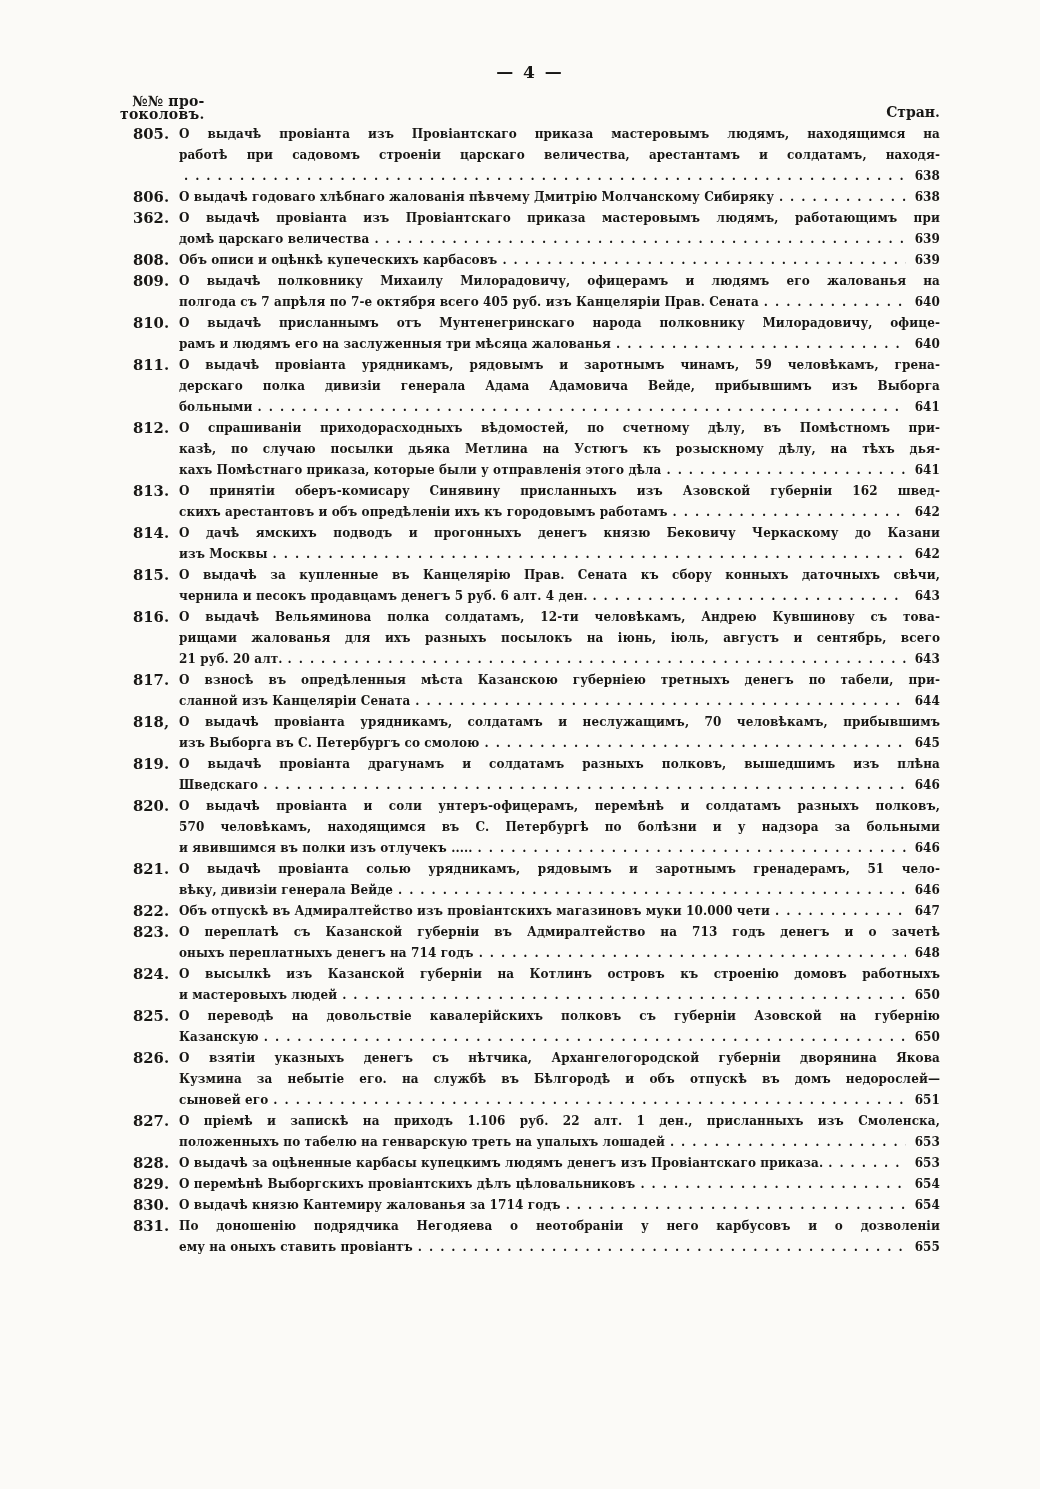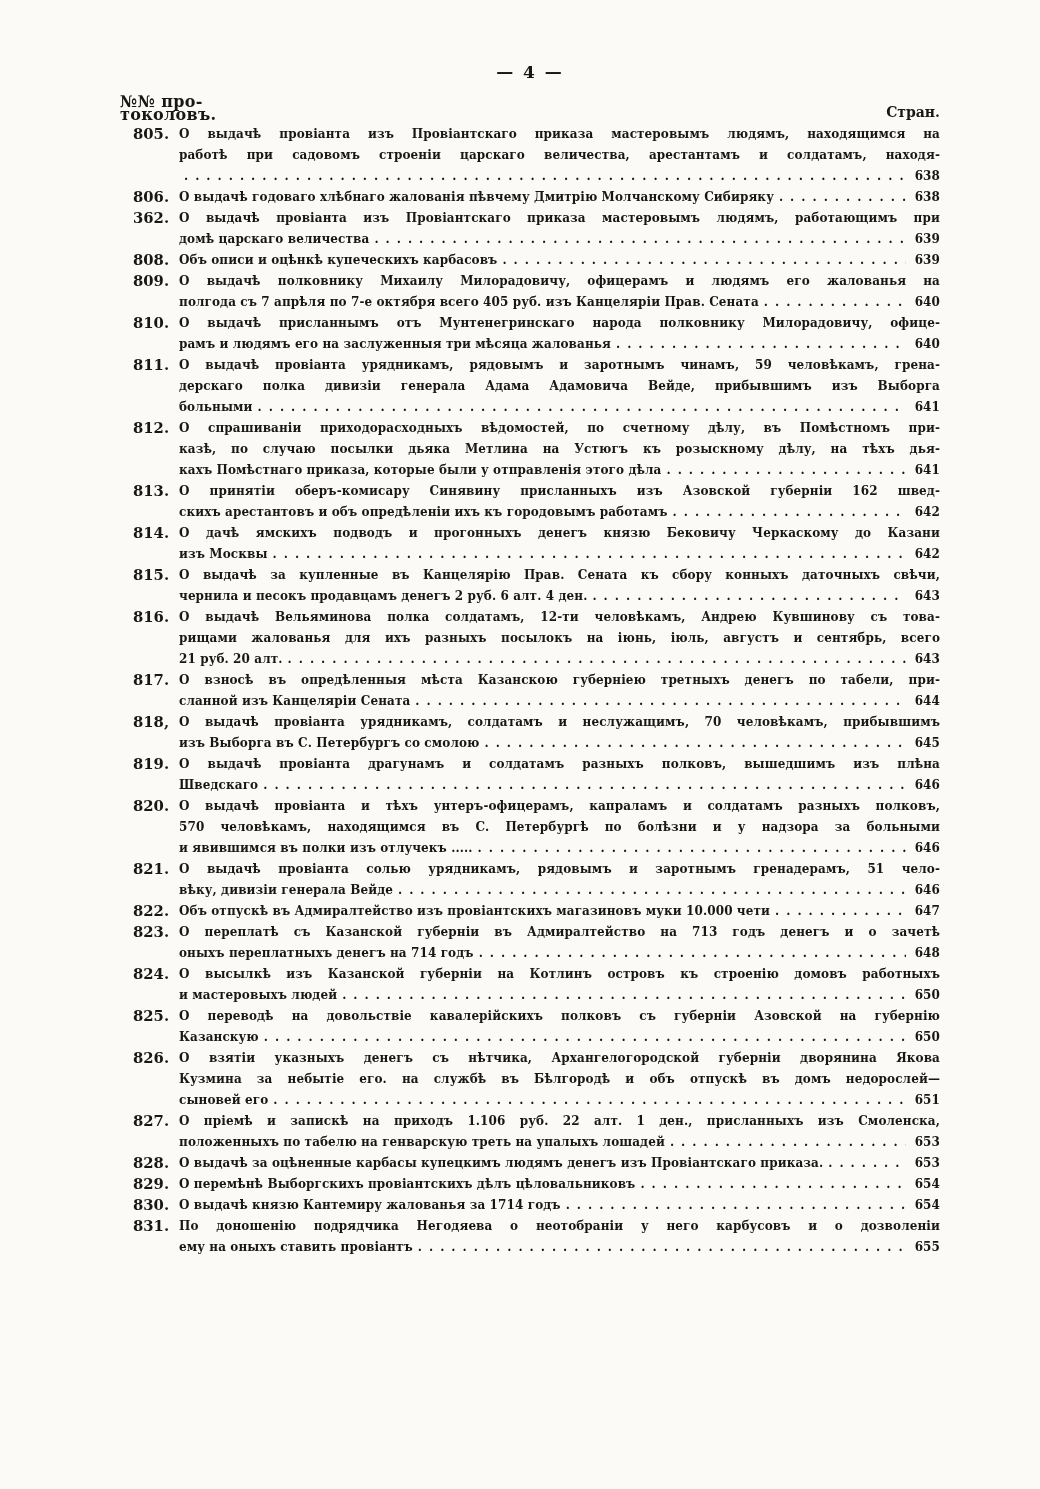--- a/index.html
+++ b/index.html
@@ -22,23 +22,24 @@
     margin-bottom:2px;
   }
   .col-heads{
     display:flex;
     justify-content:space-between;
     align-items:flex-end;
     height:37px;
     margin-bottom:3px;
   }
   .col-heads .left{
-    font-size:16px;
+    font-size:14px;
     line-height:13px;
     letter-spacing:.3px;
+    text-align:right;
   }
   .col-heads .right{
     font-size:14px;
     margin-bottom:1px;
   }
   .entry{display:flex;}
   .num{
     flex:0 0 46px;
     font-size:14.8px;
     line-height:20.3px;
@@ -202,21 +203,21 @@
             <span class="leader"></span>
             <span class="pg">642</span>
           </div>
         </div>
       </div>
       <div class="entry">
         <div class="num">815.</div>
         <div class="body">
           <div class="line just">О выдачѣ за купленные въ Канцелярію Прав. Сената къ сбору конныхъ даточныхъ свѣчи,</div>
           <div class="line last">
-            <span class="txt">чернила и песокъ продавцамъ денегъ 2 руб. 6 алт. 4 ден.</span>
+            <span class="txt">чернила и песокъ продавцамъ денегъ 5 руб. 6 алт. 4 ден.</span>
             <span class="leader"></span>
             <span class="pg">643</span>
           </div>
         </div>
       </div>
       <div class="entry">
         <div class="num">816.</div>
         <div class="body">
           <div class="line just">О выдачѣ Вельяминова полка солдатамъ, 12-ти человѣкамъ, Андрею Кувшинову съ това-</div>
           <div class="line just">рищами жалованья для ихъ разныхъ посылокъ на іюнь, іюль, августъ и сентябрь, всего</div>
@@ -256,21 +257,21 @@
           <div class="line last">
             <span class="txt">Шведскаго</span>
             <span class="leader"></span>
             <span class="pg">646</span>
           </div>
         </div>
       </div>
       <div class="entry">
         <div class="num">820.</div>
         <div class="body">
-          <div class="line just">О выдачѣ провіанта и тѣхъ унтеръ-офицерамъ, капраламъ и солдатамъ разныхъ полковъ,</div>
+          <div class="line just">О выдачѣ провіанта и соли унтеръ-офицерамъ, перемѣнѣ и солдатамъ разныхъ полковъ,</div>
           <div class="line just">570 человѣкамъ, находящимся въ С. Петербургѣ по болѣзни и у надзора за больными</div>
           <div class="line last">
             <span class="txt">и явившимся въ полки изъ отлучекъ .....</span>
             <span class="leader"></span>
             <span class="pg">646</span>
           </div>
         </div>
       </div>
       <div class="entry">
         <div class="num">821.</div>

